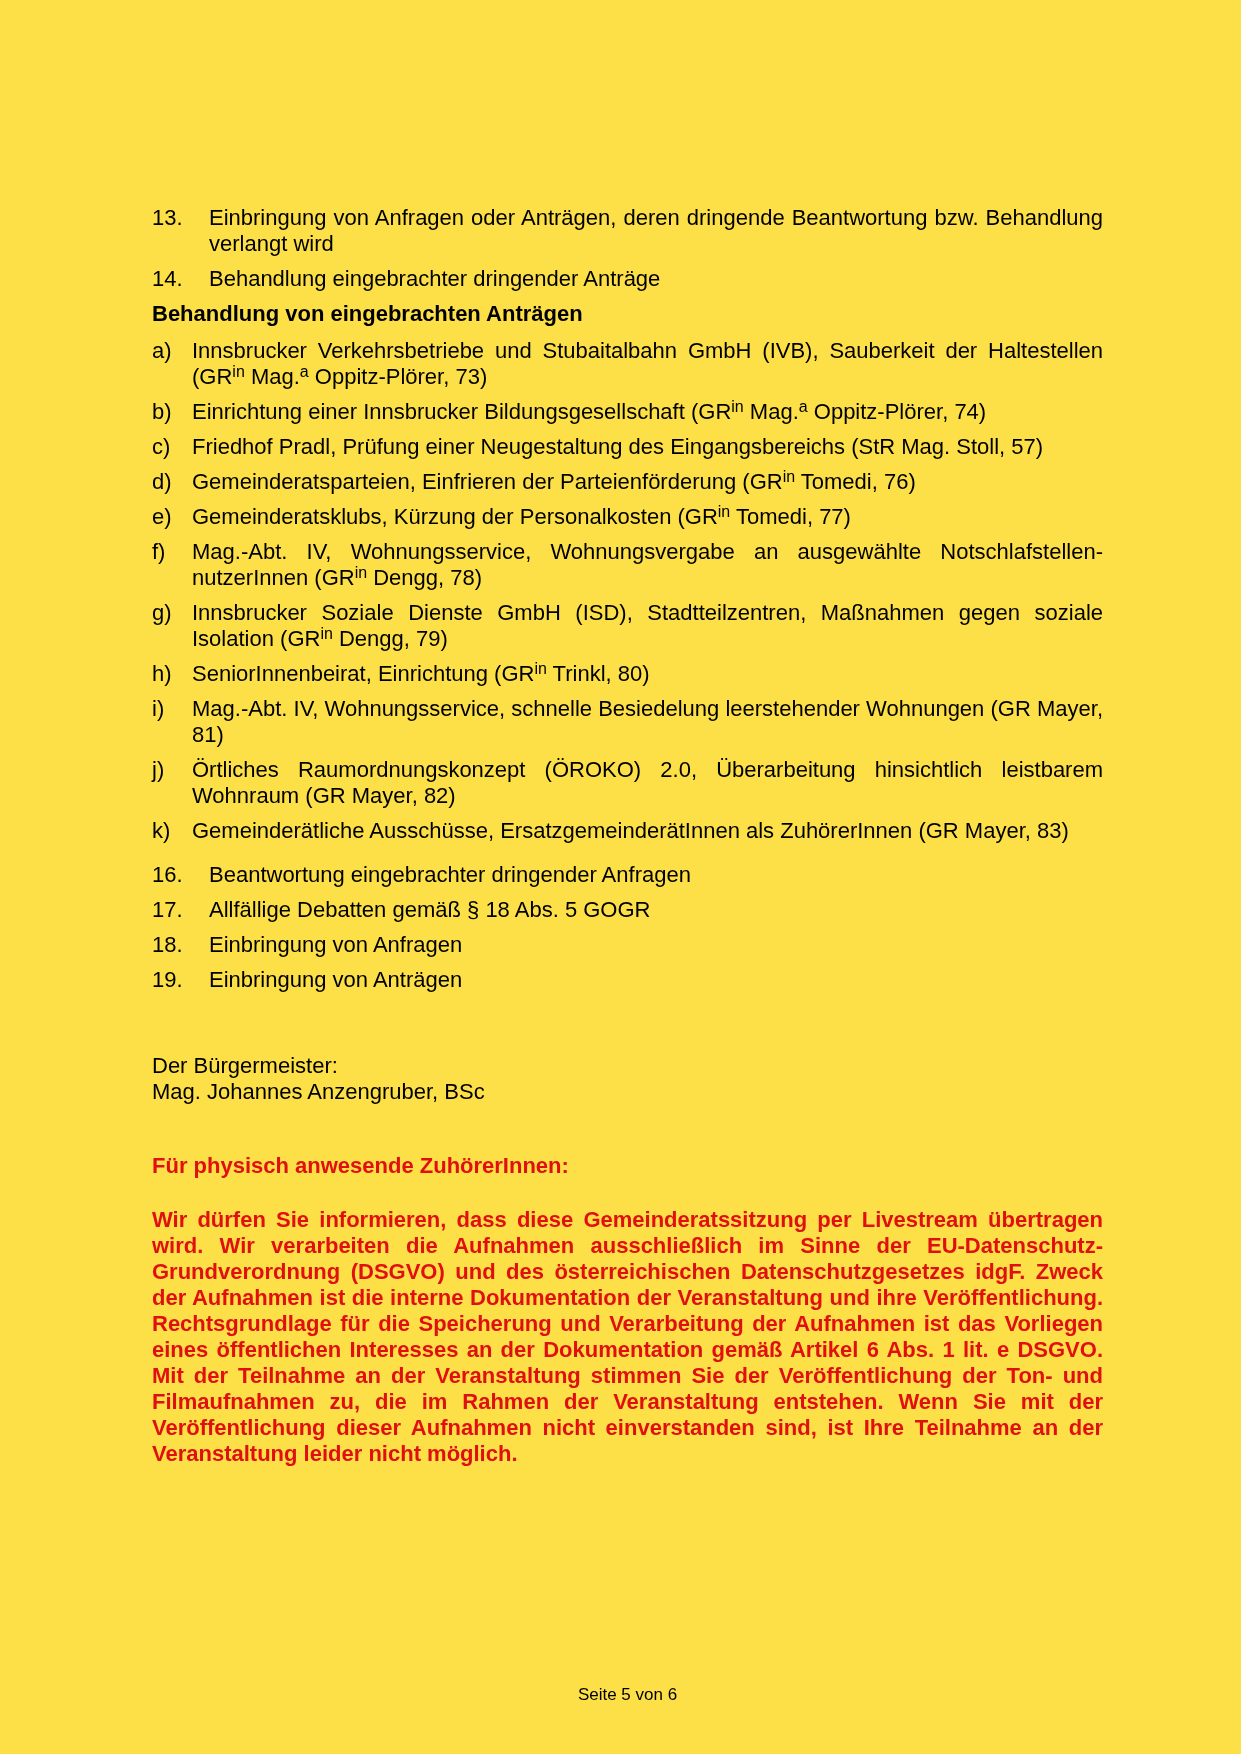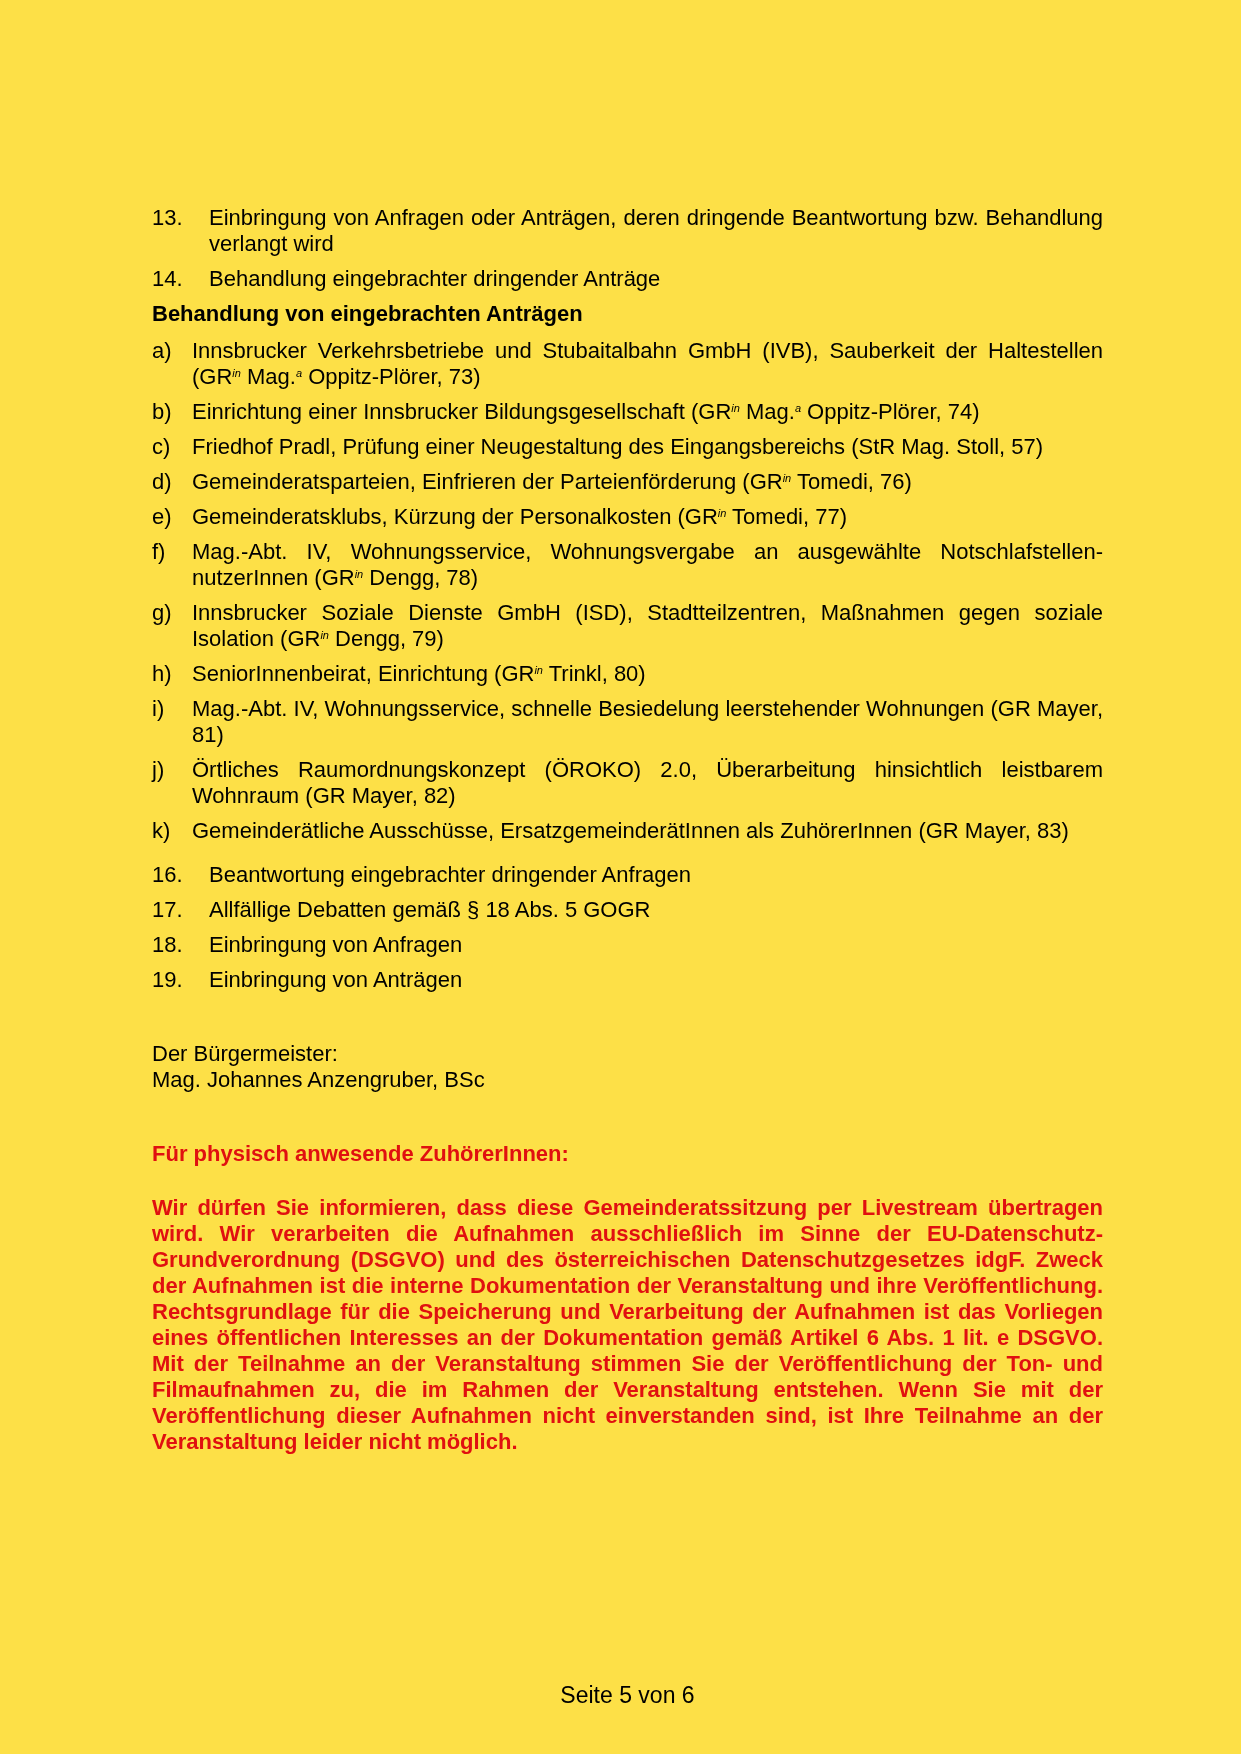--- a/index.html
+++ b/index.html
@@ -50,47 +50,46 @@
     font-weight: bold;
     text-decoration-thickness: 2px;
     text-underline-offset: 5px;
     margin-bottom: 9px;
   }
   .sub15 {
     font-weight: bold;
     margin-bottom: 18px;
   }
   sup {
-    font-size: 11px;
+    font-size: 16px;
     line-height: 0;
     vertical-align: baseline;
     position: relative;
     top: -7px;
-    font-style: italic;
   }
   .signature {
-    margin-top: 48px;
+    margin-top: 60px;
   }
   .notice {
     margin-top: 48px;
     font-weight: bold;
   }
   .notice-heading {
     margin-bottom: 28px;
   }
   .notice-body {
     text-align: justify;
   }
   .footer {
     position: absolute;
     top: 1682px;
     left: 152px;
     right: 138px;
     text-align: center;
-    font-size: 23px;
+    font-size: 17px;
   }
 </style>
 </head>
 <body>
 
 <div class="page">
 
   <div class="item">
     <span class="num">13.</span>
     <div class="body">Einbringung von Anfragen oder Anträgen, deren dringende Beantwortung bzw. Behand­lung verlangt wird</div>

